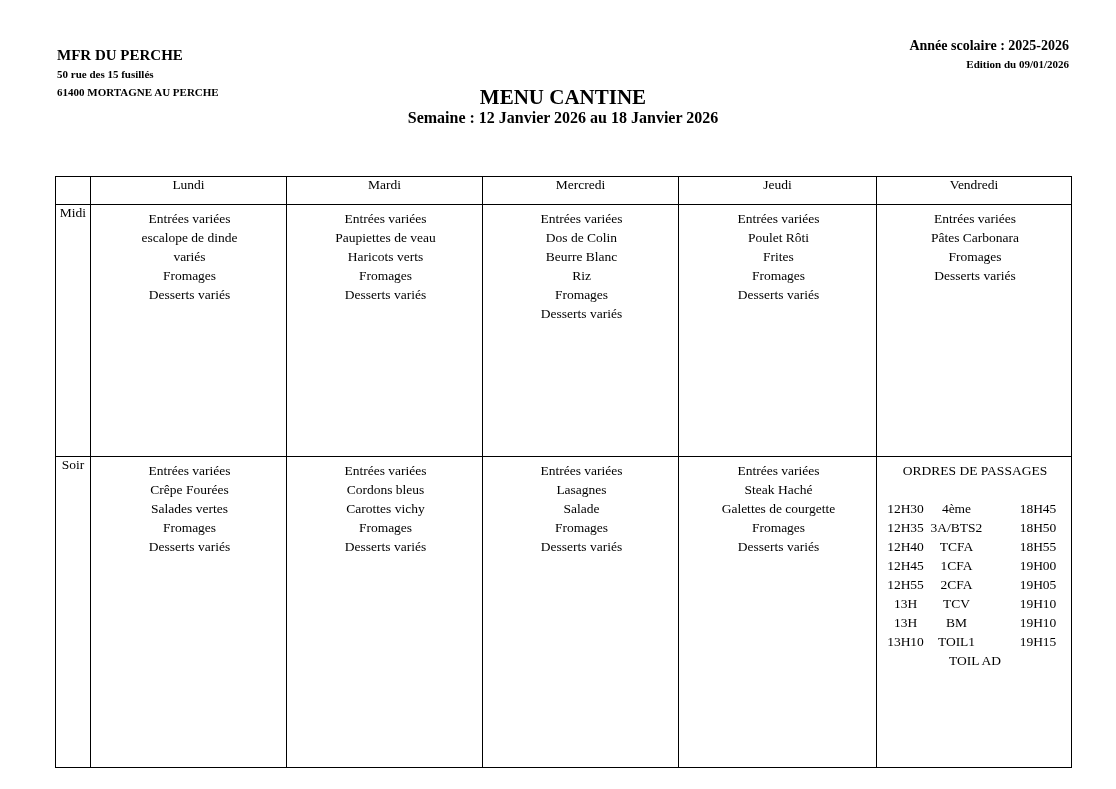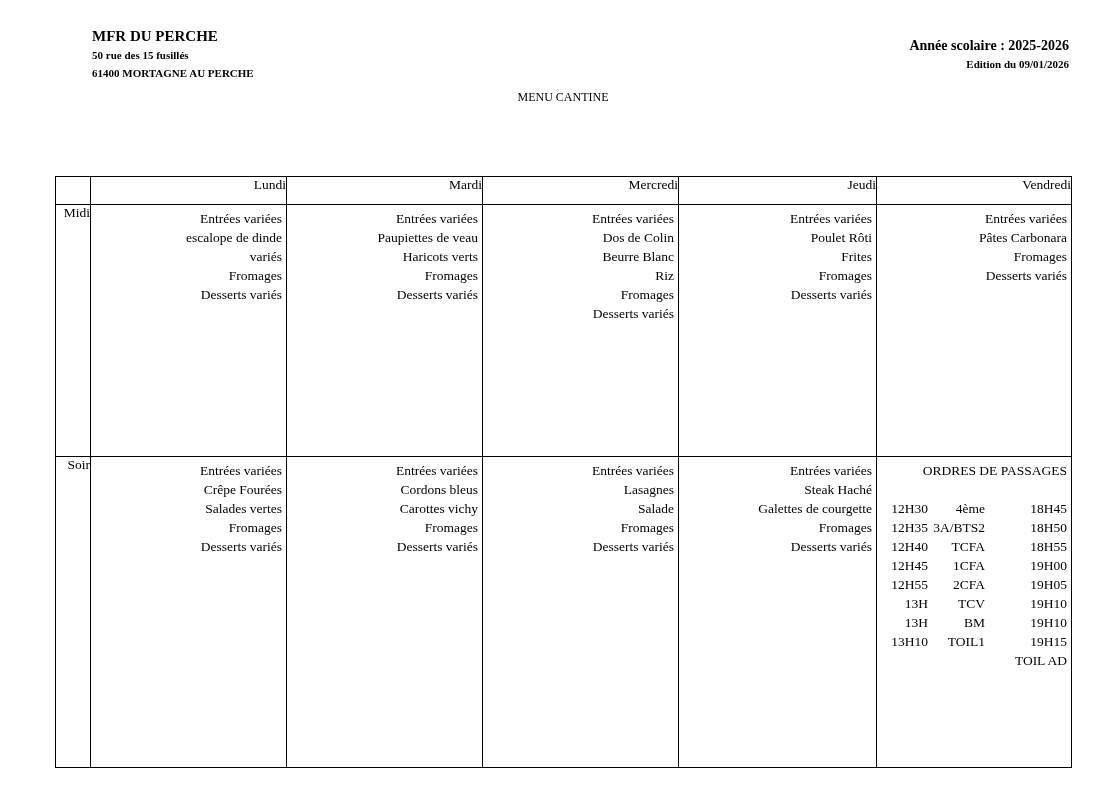--- a/index.html
+++ b/index.html
@@ -5,46 +5,46 @@
   * { margin: 0; padding: 0; box-sizing: border-box; }
   html, body {
     width: 1116px; height: 789px;
     background: #ffffff;
     color: #000000;
     font-family: "Liberation Serif", "DejaVu Serif", serif;
   }
   .page { position: relative; width: 1116px; height: 789px; background: #fff; overflow: hidden; }
 
   
-  .org-block { position: absolute; left: 57px; top: 26px; margin-left: 35px; }
+  .org-block { position: absolute; left: 57px; top: 45px; }
   .org-name { font-size: 15px; font-weight: bold; line-height: 20px; }
   .org-addr { font-size: 11px; font-weight: bold; line-height: 18px; }
 
   
   .meta-block { position: absolute; right: 47px; top: 36px; text-align: right; }
   .school-year { font-size: 14px; font-weight: bold; line-height: 20px; }
   .edition { font-size: 11px; font-weight: bold; line-height: 16px; }
 
   
   .titles { position: absolute; left: 55px; top: 87px; width: 1016px; text-align: center; }
-  .doc-title { font-size: 12px; font-weight: normal; line-height: 20px; }
+  .doc-title { font-size: 21px; font-weight: bold; line-height: 20px; }
   .doc-subtitle { font-size: 16px; font-weight: bold; line-height: 21px; }
 
   
   table.menu {
     position: absolute; left: 55px; top: 176px;
     border-collapse: collapse;
     table-layout: fixed;
     width: 1017px;
   }
   table.menu th, table.menu td {
     border: 1.5px solid #000;
     font-size: 13.5px;
     vertical-align: top;
-    text-align: right;
+    text-align: center;
     font-weight: normal;
   }
   th.corner-cell { border: none; }
   th.day-header {
     font-weight: bold;
     text-align: center;
     vertical-align: middle;
     height: 28px;
     font-size: 13px;
   }
@@ -82,20 +82,21 @@
     <div class="org-addr">61400 MORTAGNE AU PERCHE</div>
   </div>
 
   <div class="meta-block">
     <div class="school-year">Année scolaire : 2025-2026</div>
     <div class="edition">Edition du 09/01/2026</div>
   </div>
 
   <div class="titles">
     <div class="doc-title">MENU CANTINE</div>
+    <div class="doc-subtitle">Semaine : 12 Janvier 2026 au 18 Janvier 2026</div>
   </div>
 
   <table class="menu">
     <colgroup>
       <col class="c-label">
       <col class="c-day">
       <col class="c-day">
       <col class="c-day">
       <col class="c-day-jeudi">
       <col class="c-day-vendredi">

